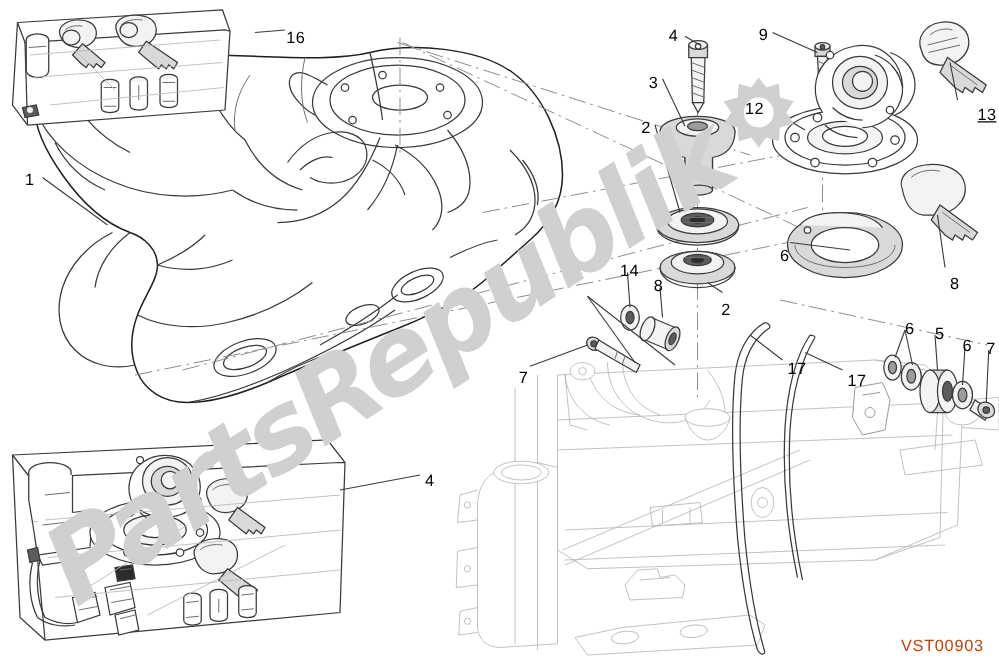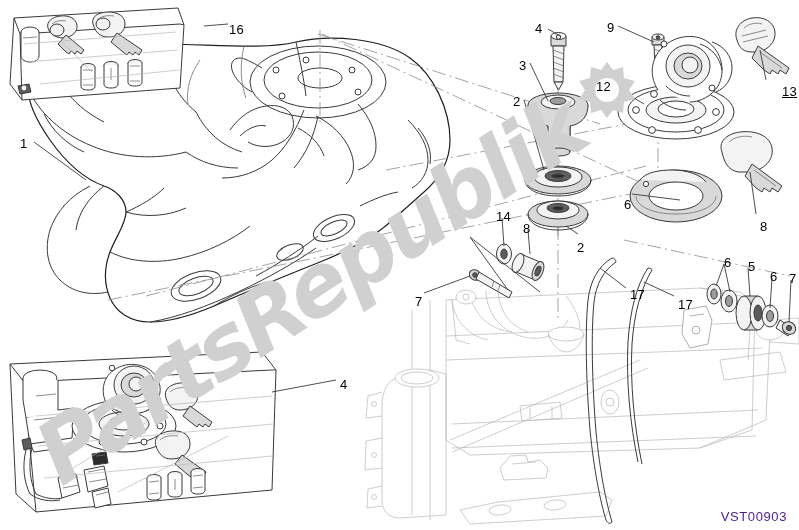--- a/index.html
+++ b/index.html
@@ -33,21 +33,21 @@
     letter-spacing:0.3px;
     white-space:nowrap;
     user-select:none;
   }
   #partnum{
     position:absolute;
     right:12px;bottom:6px;
     font-family:"Liberation Sans",sans-serif;
     font-size:13px;
     letter-spacing:0.6px;
-    color:#4c1d95;
+    color:#c2410c;
   }
   #watermark{
     position:absolute;
     left:0;top:0;width:799px;height:530px;
     pointer-events:none;
     overflow:hidden;
   }
   #watermark .wm-text{
     position:absolute;
     left:18px;top:420px;

